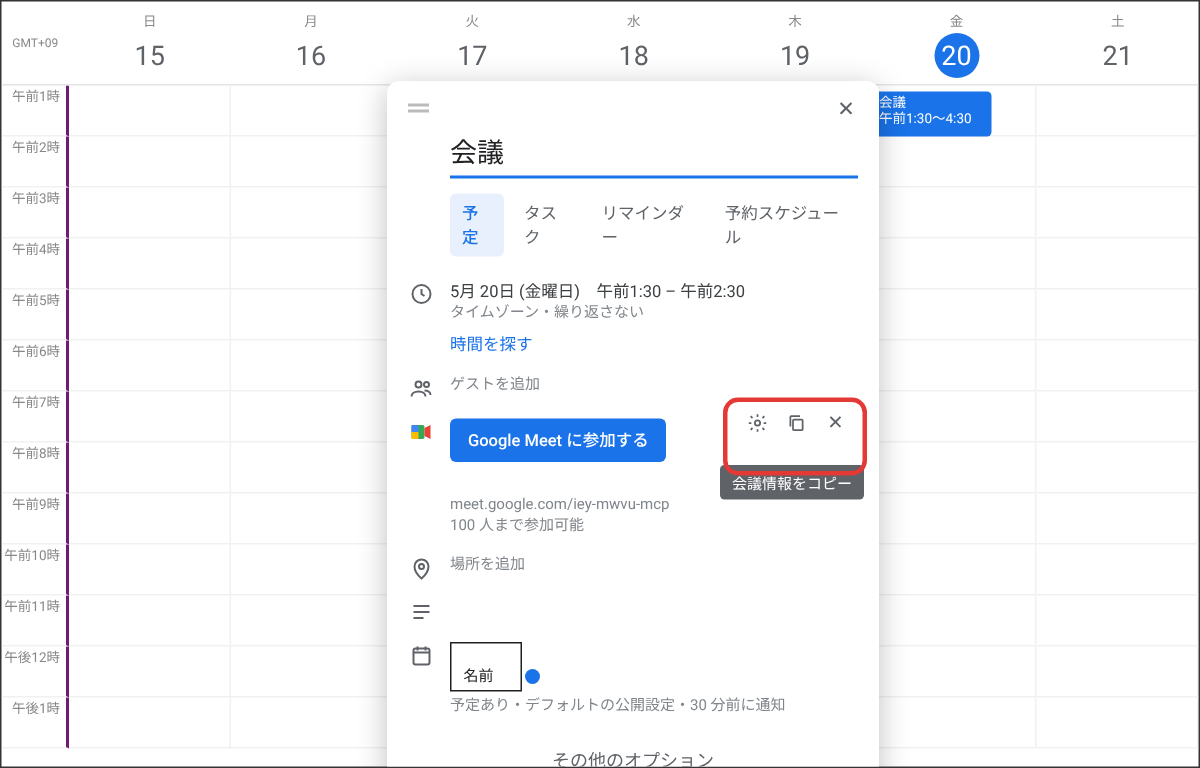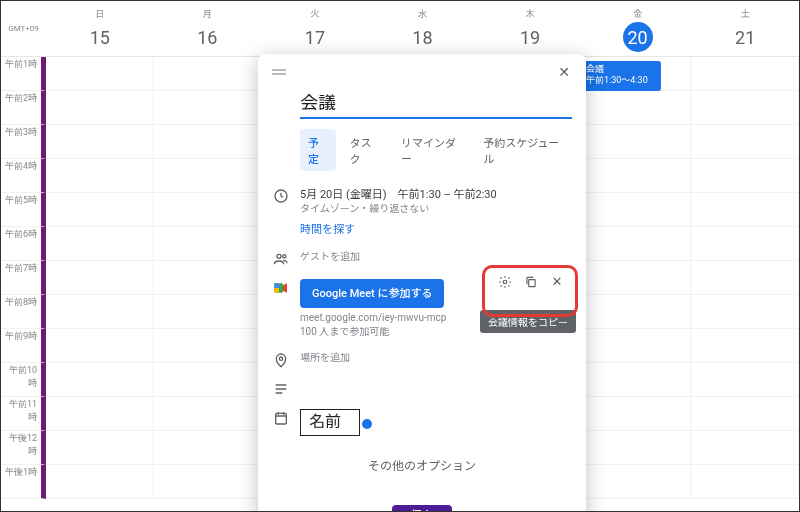--- a/index.html
+++ b/index.html
@@ -54,21 +54,21 @@
     grid-template-columns: 45px repeat(7, 1fr);
     grid-auto-rows: 34px;
     position: relative;
   }
   .cal-body .time {
     font-size: 9px;
     color: #888;
     text-align: right;
     padding-right: 4px;
     border-bottom: 1px solid #f1f1f1;
-    border-right: 5px solid #701a75;
+    border-right: 2px solid #701a75;
     display:flex;align-items:flex-start;justify-content:flex-end;
   }
   .cal-body .cell {
     border-bottom: 1px solid #f1f1f1;
     border-right: 1px solid #f1f1f1;
   }
   .gmt {
     font-size: 8px;
     color: #888;
     display:flex;align-items:center;justify-content:center;
@@ -217,22 +217,22 @@
     top: -8px;
     width: 96px;
     height: 52px;
     border: 3px solid #e53935;
     border-radius: 10px;
     pointer-events:none;
   }
   .name-box {
     border: 1px solid #202124;
     display:inline-block;
-    padding: 1px 18px 1px 8px;
-    font-size: 16px;
+    padding: 16px 18px 1px 8px;
+    font-size: 10px;
     color:#202124;
     position: relative;
   }
   .name-dot {
     width:10px;height:10px;border-radius:50%;background:#1a73e8;
     display:inline-block;
     vertical-align: middle;
     margin-left: 2px;
   }
   .footer {
@@ -454,21 +454,21 @@
         <svg viewBox="0 0 24 24">
             <rect x="2" y="5" width="13" height="14" rx="2" fill="#34a853"></rect>
             <rect x="2" y="5" width="7" height="7" fill="#4285f4"></rect>
             <rect x="2" y="12" width="7" height="7" fill="#fbbc04"></rect>
             <path d="M15 8 l6 -3 v14 l-6 -3 z" fill="#ea4335"></path>
           </svg>
       </div>
     </div>
     <div class="ct">
       <div class="meet-btn">Google Meet に参加する</div>
-      <div class="sub" style="margin-top:3px">meet.google.com/iey-mwvu-mcp</div>
+      <div class="sub" style="margin-top:22px">meet.google.com/iey-mwvu-mcp</div>
       <div class="sub">100 人まで参加可能</div>
     </div>
     <div class="meet-actions">
       <span>
         <svg viewBox="0 0 24 24" width="14" height="14" fill="none" stroke="#5f6368" stroke-width="2">
             <circle cx="12" cy="12" r="3"></circle>
             <path d="M12 2v3M12 19v3M4.2 4.2l2.1 2.1M17.7 17.7l2.1 2.1M2 12h3M19 12h3M4.2 19.8l2.1-2.1M17.7 6.3l2.1-2.1"></path>
           </svg>
       </span>
       <span>
@@ -503,20 +503,21 @@
 
   <div class="row">
     <div class="ic">
       <svg viewBox="0 0 24 24" width="16" height="16" fill="none" stroke="#5f6368" stroke-width="2">
           <rect x="4" y="5" width="16" height="16" rx="2"></rect>
           <path d="M4 9h16M8 3v4M16 3v4"></path>
         </svg>
     </div>
     <div class="ct">
       <span class="name-box">名前</span><span class="name-dot"></span>
+      <div class="sub" style="margin-top:3px">予定あり・デフォルトの公開設定・30 分前に通知</div>
     </div>
   </div>
 
   <div class="footer">
     <div class="opt">その他のオプション</div>
     <div class="save">保存</div>
   </div>
 </div>
 
 </body></html>

